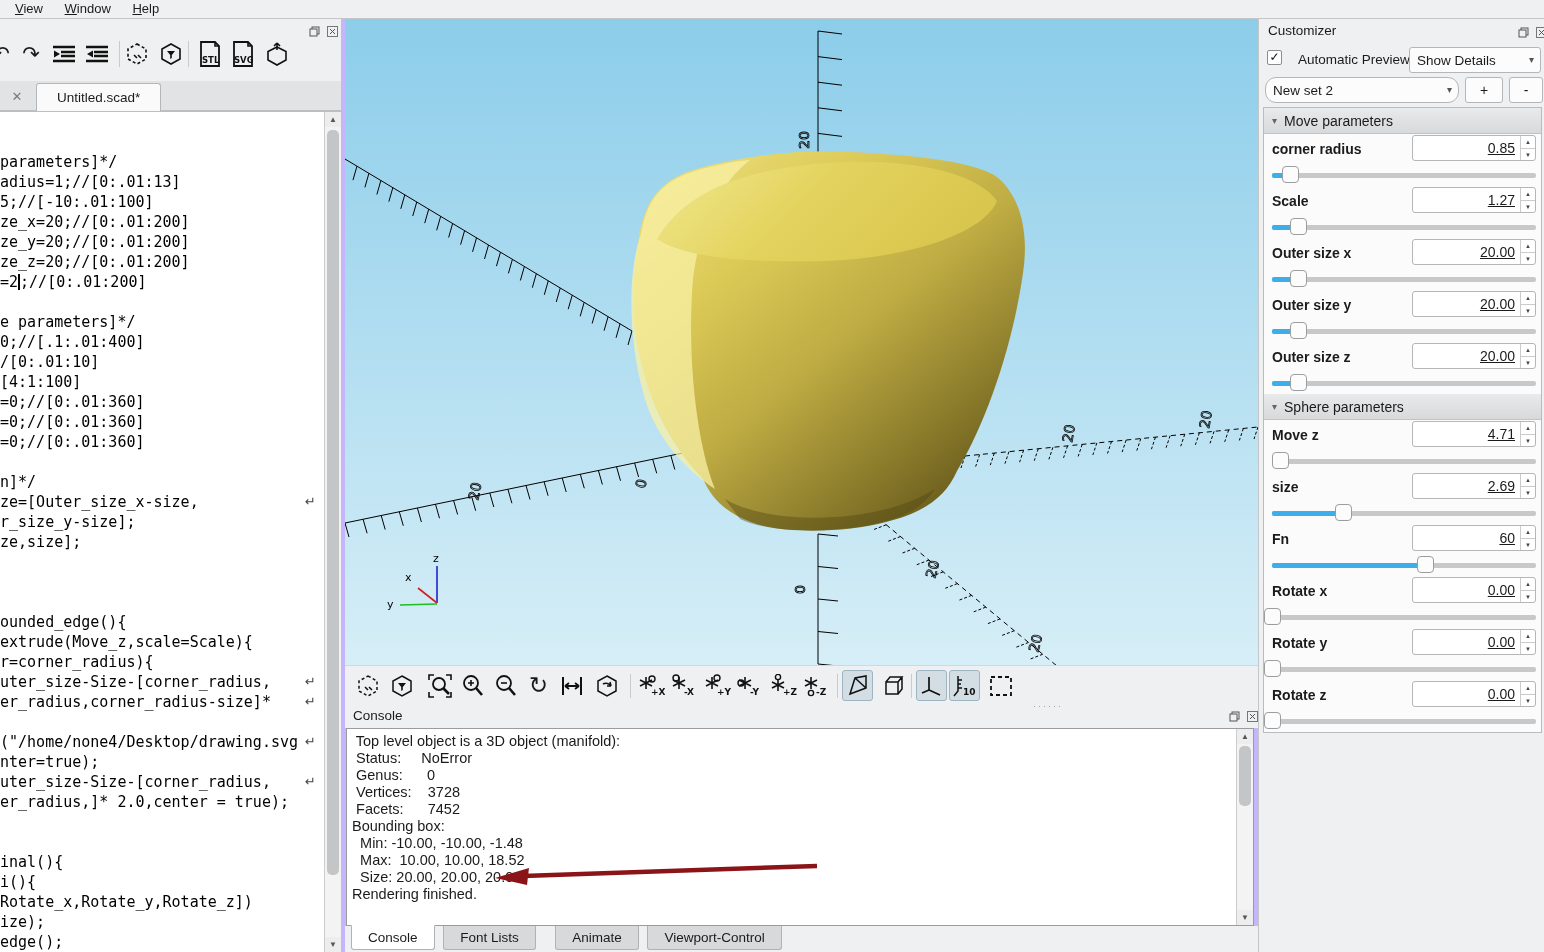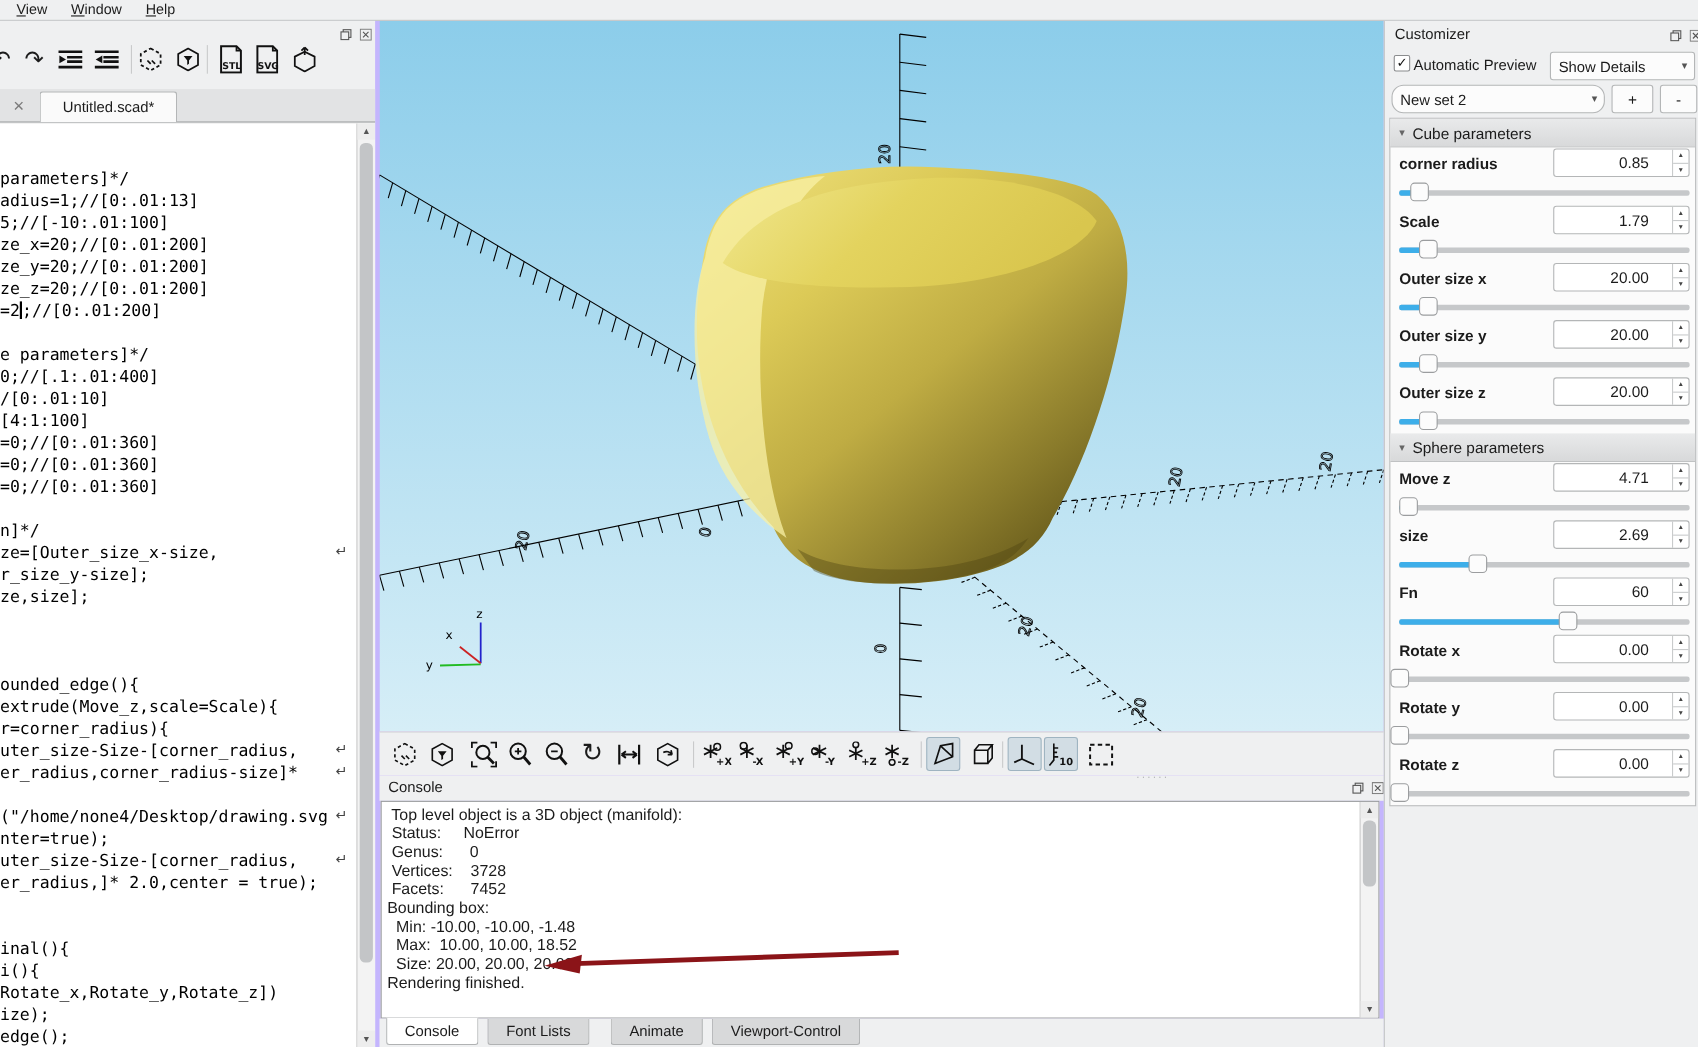--- a/index.html
+++ b/index.html
@@ -60,21 +60,21 @@
   .checkbox { position:absolute; width:15px; height:15px; background:#fff; border:1px solid #8a8c8e; border-radius:2px; font-size:12px; line-height:13px; text-align:center; color:#111; }
   .combo { position:absolute; height:26px; background:#fcfcfc; border:1px solid #b4b6b7; border-radius:3px; display:flex; align-items:center; padding-left:7px; font-size:13.5px; }
   .combo .arrow { position:absolute; right:6px; top:6px; color:#555; font-size:10px; }
   .pbtn { position:absolute; height:26px; background:#fcfcfc; border:1px solid #b4b6b7; border-radius:3px; display:flex; align-items:center; justify-content:center; font-size:14px; }
   .param-area { position:absolute; left:4px; top:88px; width:279px; background:#fbfbfb; border:1px solid #b9bbbc; }
   .group-header { height:26px; background:linear-gradient(#e9eaeb,#d8d9da); border-bottom:1px solid #c0c2c3; display:flex; align-items:center; padding-left:8px; font-size:14px; }
   .group-header .tri { color:#666; font-size:10px; margin-right:7px; }
   .param-row { position:relative; height:52px; }
   .param-label { position:absolute; left:8px; top:7px; font-weight:bold; font-size:14px; }
   .spinbox { position:absolute; right:5px; top:1px; width:124px; height:26px; background:#fff; border:1px solid #b4b6b7; border-radius:3px; }
-  .spin-val { position:absolute; right:36px; top:4px; font-size:14px; }
+  .spin-val { position:absolute; right:20px; top:4px; font-size:14px;text-decoration:underline; }
   .spin-btns { position:absolute; right:0; top:0; width:15px; height:24px; border-left:1px solid #c9cbcc; }
   .spin-btns div { height:12px; font-size:6px; color:#444; text-align:center; line-height:12px; }
   .slider { position:absolute; left:8px; right:5px; top:32px; height:18px; }
   .slider-track { position:absolute; left:0; right:0; top:7px; height:5px; background:#c6c8ca; border-radius:2px; }
   .slider-fill { position:absolute; left:0; top:0; height:5px; background:#3daee9; border-radius:2px; }
   .slider-handle { position:absolute; top:0px; width:17px; height:17px; background:#fcfcfc; border:1px solid #9b9d9f; border-radius:4px; }
 
   svg text { font-family:"DejaVu Sans", sans-serif; }
 </style>
 </head>
@@ -509,58 +509,58 @@
       </span>
       <span class="dock-btn">
         <svg width="11" height="11" viewBox="0 0 11 11">
             <rect x="0.5" y="0.5" width="10" height="10" fill="none" stroke="#777"></rect>
             <path d="M3 3 L8 8 M8 3 L3 8" stroke="#555"></path>
           </svg>
       </span>
     </div>
 
     <div class="checkbox" style="left:8px; top:31px;">✓</div>
-    <span style="position:absolute; left:26px; top:33px; font-size:13.5px;">Automatic Preview</span>
+    <span style="position:absolute; left:39px; top:33px; font-size:13.5px;">Automatic Preview</span>
     <div class="combo" style="left:150px; top:28px; width:132px;">
       <span>Show Details</span>
       <span class="arrow">▾</span>
     </div>
 
     <div class="combo" style="left:6px; top:58px; width:194px;border-radius:11px;">
       <span>New set 2</span>
       <span class="arrow">▾</span>
     </div>
     <div class="pbtn" style="left:206px; top:58px; width:38px;">+</div>
     <div class="pbtn" style="left:250px; top:58px; width:34px;">-</div>
 
     <div class="param-area" id="param-area">
         <div class="group-header">
           <span class="tri">▾</span>
-          <span>Cube parameters</span>
+          <span>Move parameters</span>
         </div>
         <div class="param-row">
           <span class="param-label">corner radius</span>
           <div class="spinbox">
             <span class="spin-val">0.85</span>
             <div class="spin-btns">
               <div>▲</div>
               <div style="border-top:1px solid #c9cbcc;">▼</div>
             </div>
           </div>
           <div class="slider">
             <div class="slider-track">
               <div class="slider-fill" style="width:7%;"></div>
             </div>
             <div class="slider-handle" style="left:calc(7% - 8px);"></div>
           </div>
         </div>
         <div class="param-row">
           <span class="param-label">Scale</span>
           <div class="spinbox">
-            <span class="spin-val">1.79</span>
+            <span class="spin-val">1.27</span>
             <div class="spin-btns">
               <div>▲</div>
               <div style="border-top:1px solid #c9cbcc;">▼</div>
             </div>
           </div>
           <div class="slider">
             <div class="slider-track">
               <div class="slider-fill" style="width:10%;"></div>
             </div>
             <div class="slider-handle" style="left:calc(10% - 8px);"></div>

